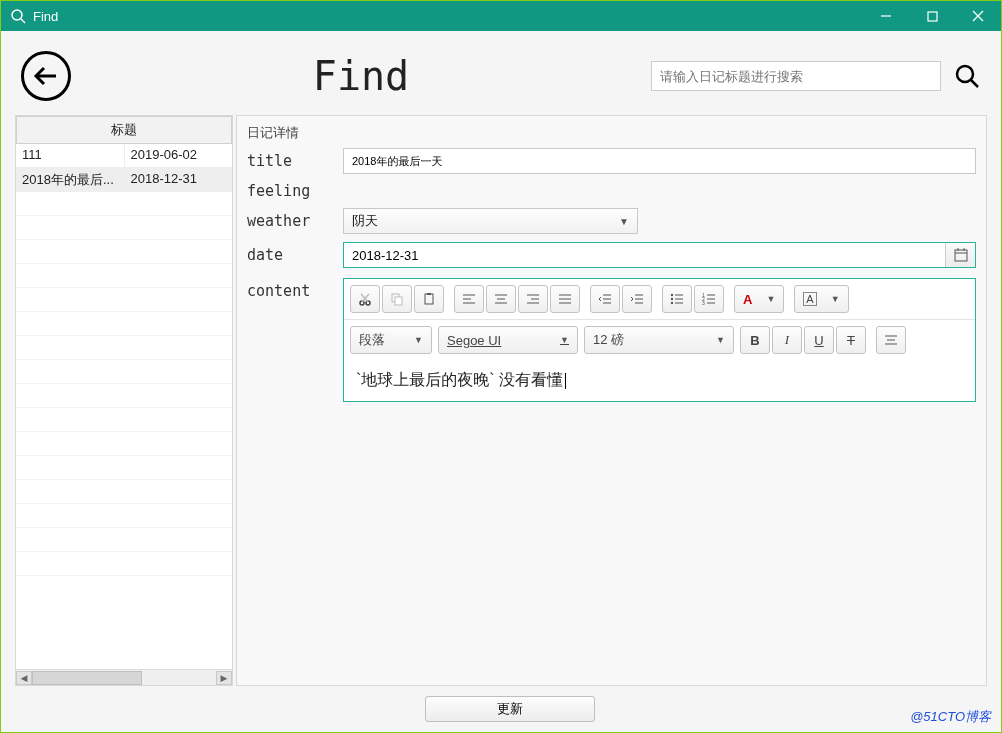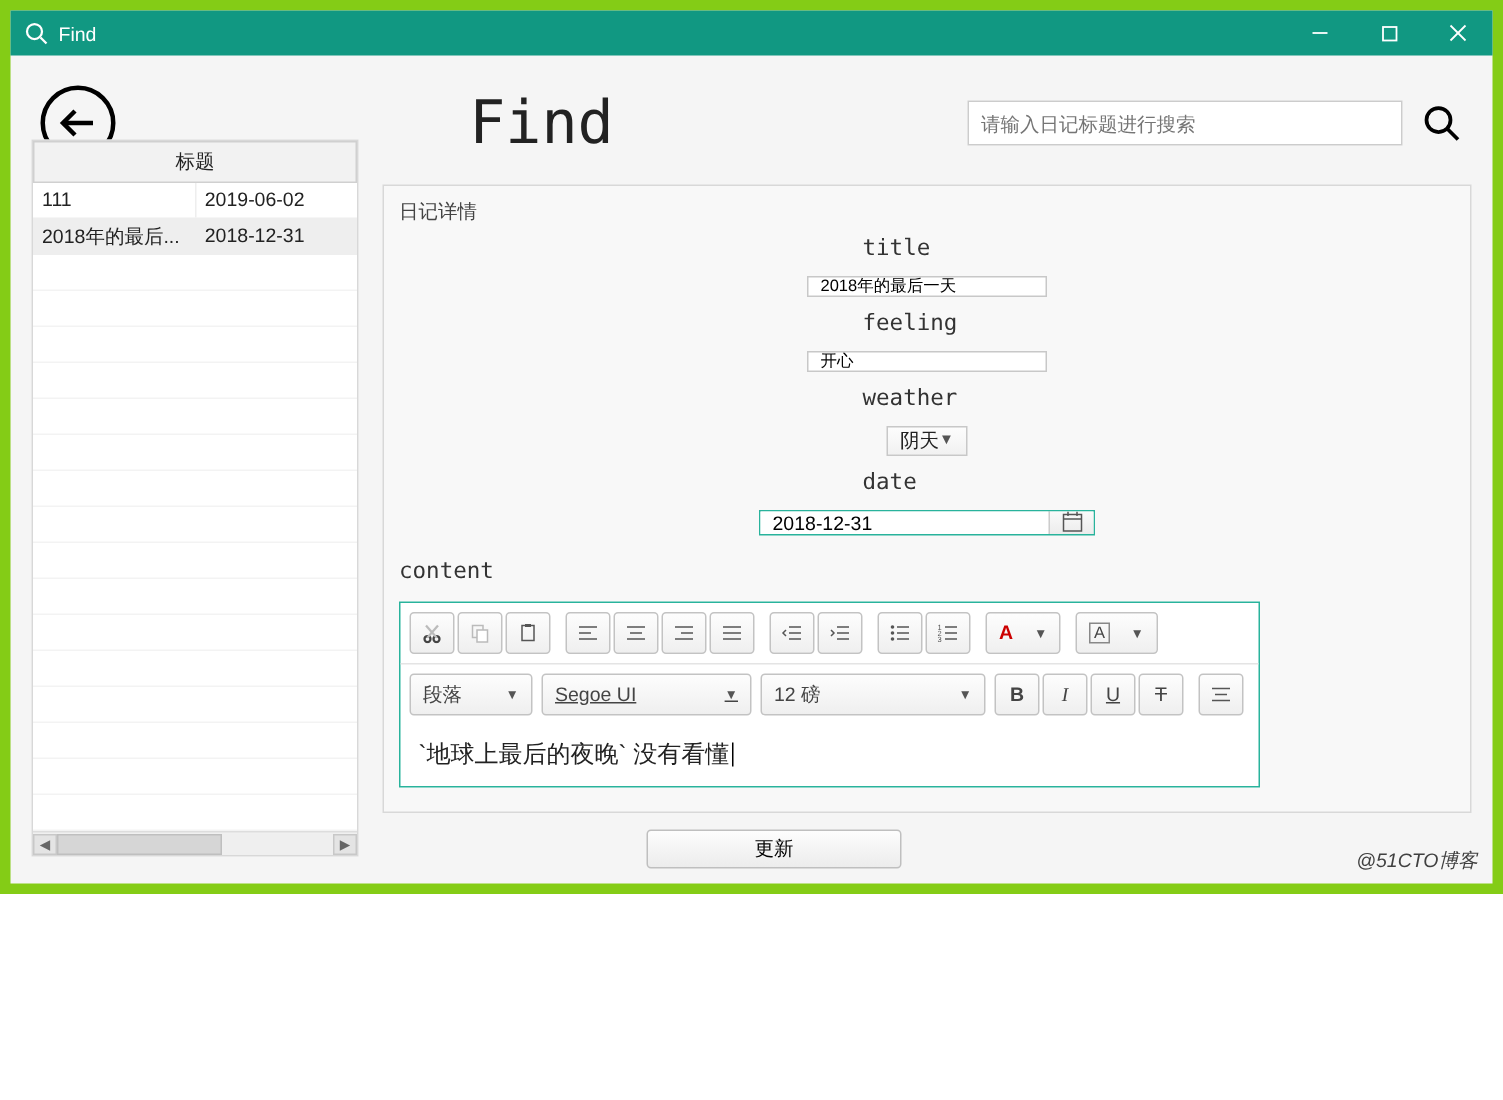--- a/index.html
+++ b/index.html
@@ -1,66 +1,66 @@
 <!DOCTYPE html>
 <html><head>
 <meta charset="utf-8">
 <style>
   * { box-sizing: border-box; }
   html, body { margin:0; padding:0; font-family: "Segoe UI", sans-serif; font-size:13px; color:#222; background:#fff;}
-  .window { width:1002px; height:596px; background:#f5f5f5; border:7px solid #84cc16; position:relative; }
+  .window { width:1002px; height:733px; background:#f5f5f5; border:1px solid #84cc16; position:relative; }
   .titlebar { height:30px; background:#119882; display:flex; align-items:center; color:#fff; }
   .titlebar .tb-icon { width:18px; height:18px; margin:0 6px 0 8px; display:flex; align-items:center; justify-content:center;}
   .titlebar .tb-title { flex:0 0 auto; font-size:13px; }
   .tb-spacer { flex:1; }
   .tb-btn { width:46px; height:30px; display:flex; align-items:center; justify-content:center; color:#fff; }
   .tb-btn svg { stroke:#fff; }
   .content { height:calc(100% - 30px); padding:12px 14px 10px 14px; display:flex; flex-direction:column; }
   .top-row { display:flex; align-items:center; height:72px; gap:12px; padding:0 6px 6px 6px;}
   .back-btn { width:50px; height:50px; border-radius:50%; border:3px solid #000; display:flex; align-items:center; justify-content:center; background:#f5f5f5; }
   .page-title { flex:1; text-align:center; font-size:40px; font-family: Consolas, monospace; color:#222; }
   .search-input { width:290px; height:30px; border:1px solid #ccc; background:#fff; padding:0 8px; font-size:13px; color:#999;}
   .search-icon { width:28px; height:28px; display:flex; align-items:center; justify-content:center;}
-  .main-row { flex:1; display:flex; gap:16px; min-height:0;align-items:center;}
+  .main-row { flex:1; display:flex; gap:3px; min-height:0;}
   .sidebar { width:218px; display:flex; flex-direction:column; border:1px solid #d8d8d8; background:#fff;}
   .tbl-head { display:flex; background:#f5f5f5; }
   .tbl-head-cell { flex:1; text-align:center; padding:4px 0; border:1px solid #d0d0d0; font-size:13px; background:#f2f2f2;}
   .tbl-body { flex:1; overflow:hidden; background:#fff;}
   .tbl-row { display:flex; height:24px; border-bottom:1px solid #eee;}
   .tbl-row.sel { background:#eeeeee; }
   .tbl-cell { flex:1; padding:3px 6px; font-size:13px; white-space:nowrap; overflow:hidden; text-overflow:ellipsis;}
   .tbl-cell + .tbl-cell { border-left:1px solid #eee;}
   .stripe { height:24px; border-bottom:1px solid #f3f3f3;}
   .hscroll { height:16px; background:#f0f0f0; border-top:1px solid #ddd; display:flex; align-items:center; }
   .hscroll .arrow { width:16px; height:14px; background:#e4e4e4; border:1px solid #c8c8c8; display:flex; align-items:center; justify-content:center; font-size:9px; color:#666;}
   .hscroll .track { flex:1; height:14px; background:#efefef; position:relative;}
   .hscroll .thumb { position:absolute; left:0; top:0; height:100%; width:60%; background:#d6d6d6; border:1px solid #bfbfbf;}
   .detail-pane { flex:1; border:1px solid #d8d8d8; background:#f8f8f8; padding:8px 10px; display:flex; flex-direction:column; min-height:0;}
   .group-title { font-size:13px; color:#444; margin-bottom:6px;}
-  .form-row { display:flex; align-items:center; gap:10px; margin-bottom:8px;flex-direction:column;}
+  .form-row { display:flex; align-items:center; gap:10px; margin-bottom:8px;}
   .form-label { width:86px; font-family:Consolas, monospace; font-size:15px; color:#333;}
   .text-input { flex:1; height:26px; border:1px solid #c8c8c8; background:#fff; padding:0 8px; font-size:11px;}
   .combo { flex:1; max-width:295px; height:26px; border:1px solid #c8c8c8; background:linear-gradient(#fdfdfd,#f1f1f1); padding:0 8px; display:flex; align-items:center; justify-content:space-between; font-size:13px;}
   .combo .chev { font-size:10px; color:#555;}
   .date-wrap { flex:1; display:flex; height:26px; border:1px solid #29b39c;}
   .date-wrap input { flex:1; border:none; padding:0 8px; font-size:13px; outline:none;}
   .date-btn { width:30px; background:linear-gradient(#fafafa,#ececec); border-left:1px solid #ccc; display:flex; align-items:center; justify-content:center;}
   .editor { flex:1; border:1px solid #29b39c; background:#fff; margin-top:2px; display:flex; flex-direction:column; min-height:0;}
   .toolbar { display:flex; gap:6px; padding:6px; flex-wrap:wrap; align-items:center;}
   .tgroup { display:flex; gap:2px; padding-right:4px; }
   .tbtn { min-width:30px; height:28px; border:1px solid #c3c3c3; background:linear-gradient(#fdfdfd,#efefef); border-radius:3px; display:flex; align-items:center; justify-content:center; font-size:13px; color:#444;}
   .tbtn.wide { padding:0 8px; min-width:auto; gap:8px;}
   .tbtn .chev { font-size:9px; color:#555; margin-left:6px;}
   .tbtn.disabled { color:#bbb; }
   .toolbar-row2 { border-top:1px solid #e4e4e4; }
   .editor-body { flex:1; padding:10px 12px; font-size:16px; overflow:auto; position:relative;}
   .cursor { display:inline-block; width:1px; height:16px; background:#000; vertical-align:middle; margin-left:2px;}
   .button-row { display:flex; justify-content:flex-start; gap:20px; padding:10px 0 0 230px;}
   .main-btn { width:170px; height:26px; border:1px solid #bfbfbf; background:linear-gradient(#fdfdfd,#ececec); border-radius:3px; font-size:13px;}
-  .watermark { position:absolute; right:10px; bottom:6px; color:#404040; font-size:13px; font-style:italic; pointer-events:none;}
+  .watermark { position:absolute; right:10px; bottom:6px; color:#1d4ed8; font-size:13px; font-style:italic; pointer-events:none;}
   svg { display:block; }
   .ico-line { stroke:#444; stroke-width:1.5; fill:none;}
   .bold { font-weight:bold; }
   .ital { font-style:italic; font-family:Georgia, serif;}
   .under { text-decoration:underline;}
   .strike { text-decoration:line-through;}
 </style>
 </head>
 <body>
 
@@ -155,21 +155,20 @@
 
       <div class="detail-pane">
         <div class="group-title">日记详情</div>
 
         <div class="form-row">
           <div class="form-label">title</div>
           <input class="text-input" value="2018年的最后一天" style="">
         </div>
         <div class="form-row">
           <div class="form-label">feeling</div>
-          <input class="text-input" value="开心" style="">
         </div>
         <div class="form-row">
           <div class="form-label">weather</div>
           <div class="combo">
             <span>阴天</span>
             <span class="chev">▼</span>
           </div>
         </div>
         <div class="form-row">
           <div class="form-label">date</div>

